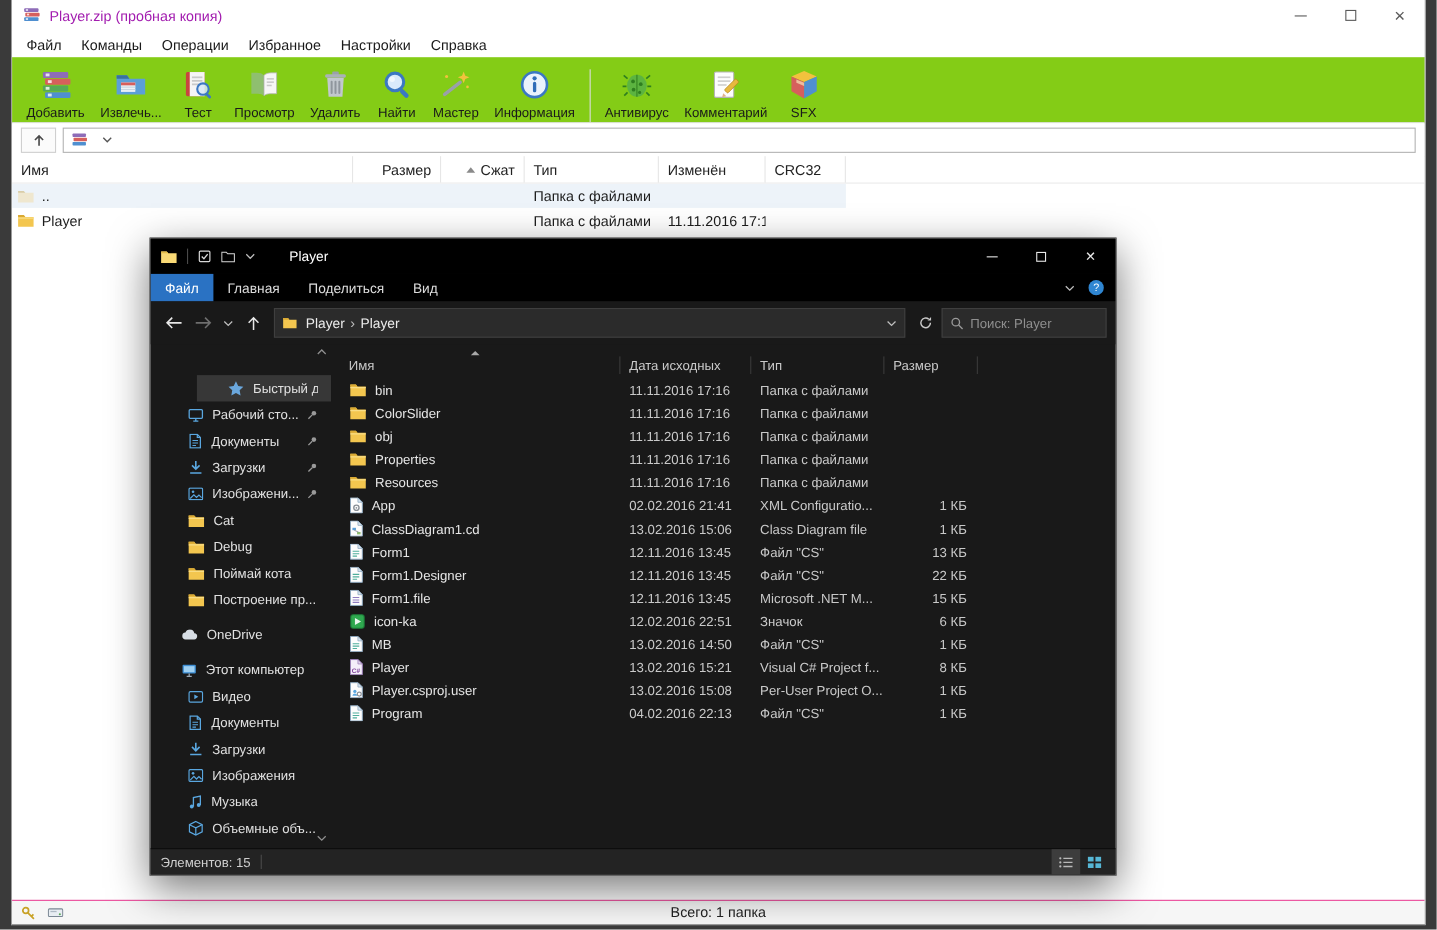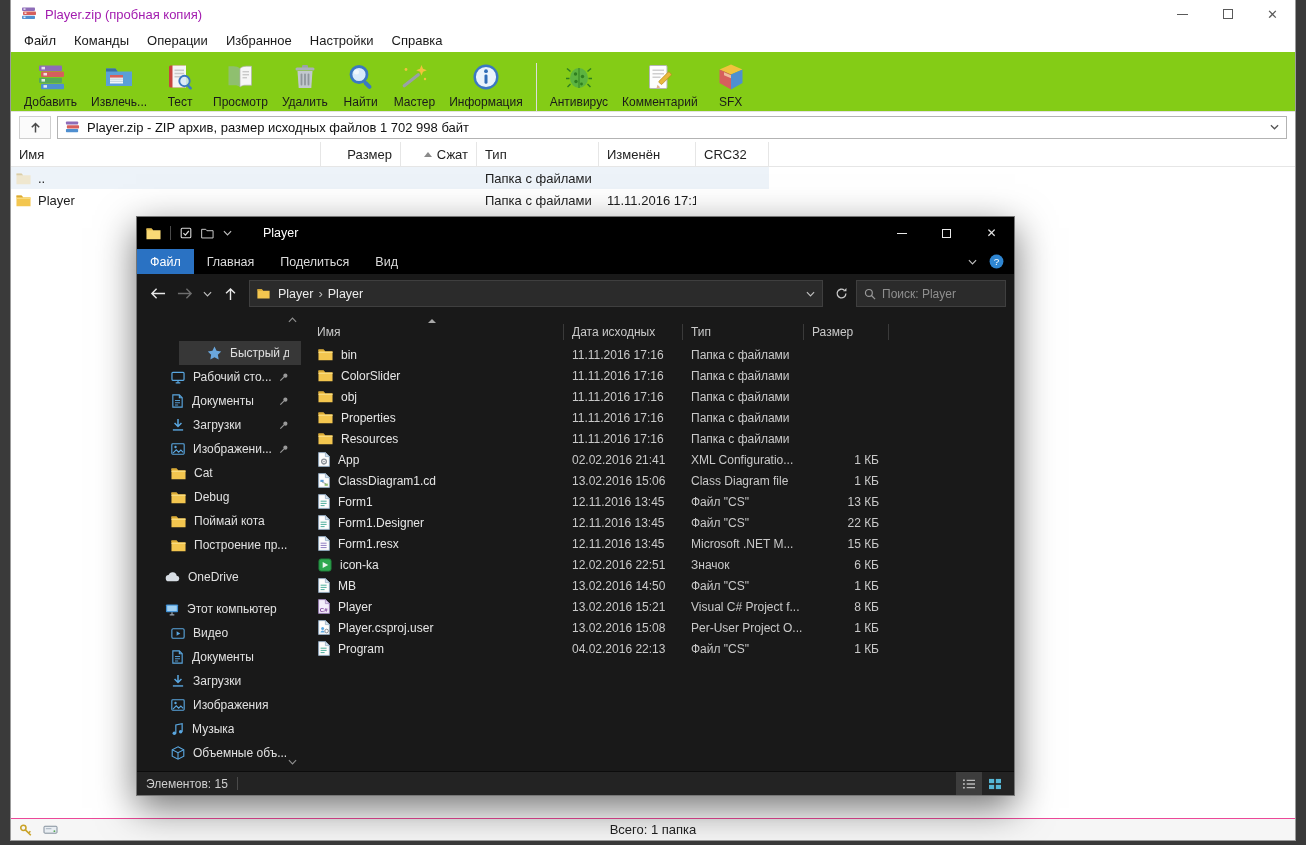--- a/index.html
+++ b/index.html
@@ -285,21 +285,20 @@
           </svg>
         </span>
       <div class="wr-combo">
         <span class="icon" id="wr-archive-icon">
             <svg width="15" height="15" viewBox="0 0 16 16">
               <rect x="1" y="1.5" width="13" height="3.4" rx=".8" fill="#8e6cb8"></rect>
               <rect x="2" y="5.6" width="13" height="3.4" rx=".8" fill="#d65f5c"></rect>
               <rect x="1" y="9.7" width="13" height="3.4" rx=".8" fill="#4f8fd0"></rect>
             </svg>
           </span>
-        <span class="wr-combo-text">Player.zip - ZIP архив, размер исходных файлов 1 702 998 байт</span>
         <span class="wr-combo-arrow icon" id="wr-combo-arrow">
             <svg width="9" height="6" viewBox="0 0 10 6">
               <path d="M1 1l4 4 4-4" fill="none" stroke="#555" stroke-width="1.4"></path>
             </svg>
           </span>
       </div>
     </div>
     <div class="wr-listheader" id="wr-listheader">
         <div class="wr-hcell">
           <span>Имя</span>
@@ -858,21 +857,21 @@
             </div>
             <div class="ex-file-row">
               <div class="ex-fcell name">
                 <span class="icon">
                   <svg width="12" height="15" viewBox="0 0 12 15">
                     <path d="M.6.6h6.8l4 4v9.8H.6z" fill="#fdfdfd" stroke="#8ea8bf" stroke-width=".9"></path>
                     <path d="M7.4.6v4h4z" fill="#d7e4ef" stroke="#8ea8bf" stroke-width=".7"></path>
                     <path d="M2.6 7.2h6M2.6 9.4h6M2.6 11.6h6" stroke="#8e7cc0" stroke-width="1"></path>
                   </svg>
                 </span>
-                <span>Form1.resx</span>
+                <span>Form1.file</span>
               </div>
               <div class="ex-fcell">12.11.2016 13:45</div>
               <div class="ex-fcell">Microsoft .NET M...</div>
               <div class="ex-fcell size">15 КБ</div>
               <div class="ex-fcell"></div>
             </div>
             <div class="ex-file-row">
               <div class="ex-fcell name">
                 <span class="icon">
                   <svg width="14" height="14" viewBox="0 0 15 15">

